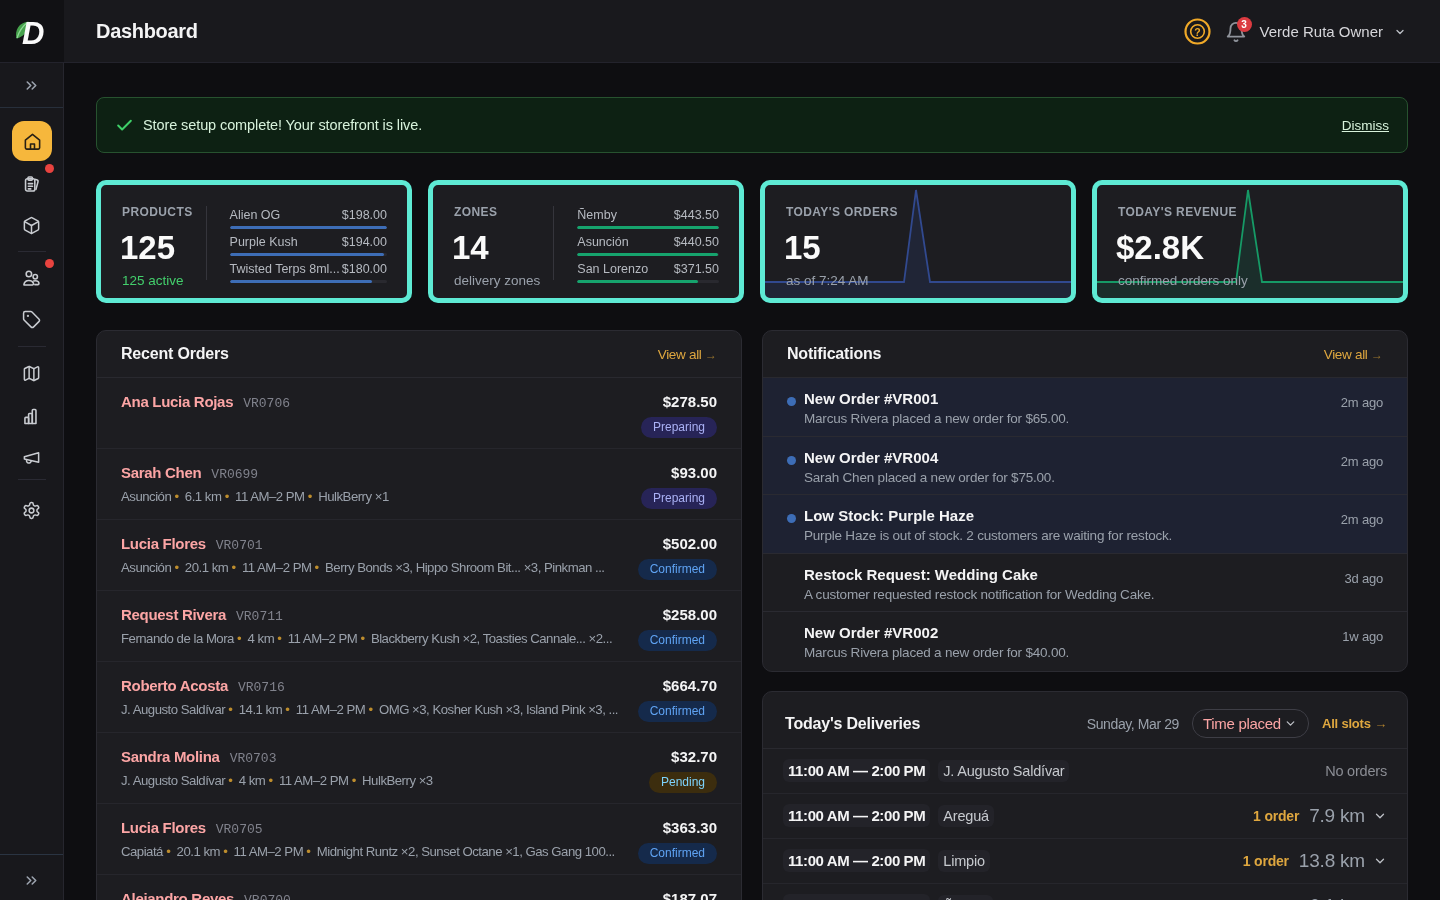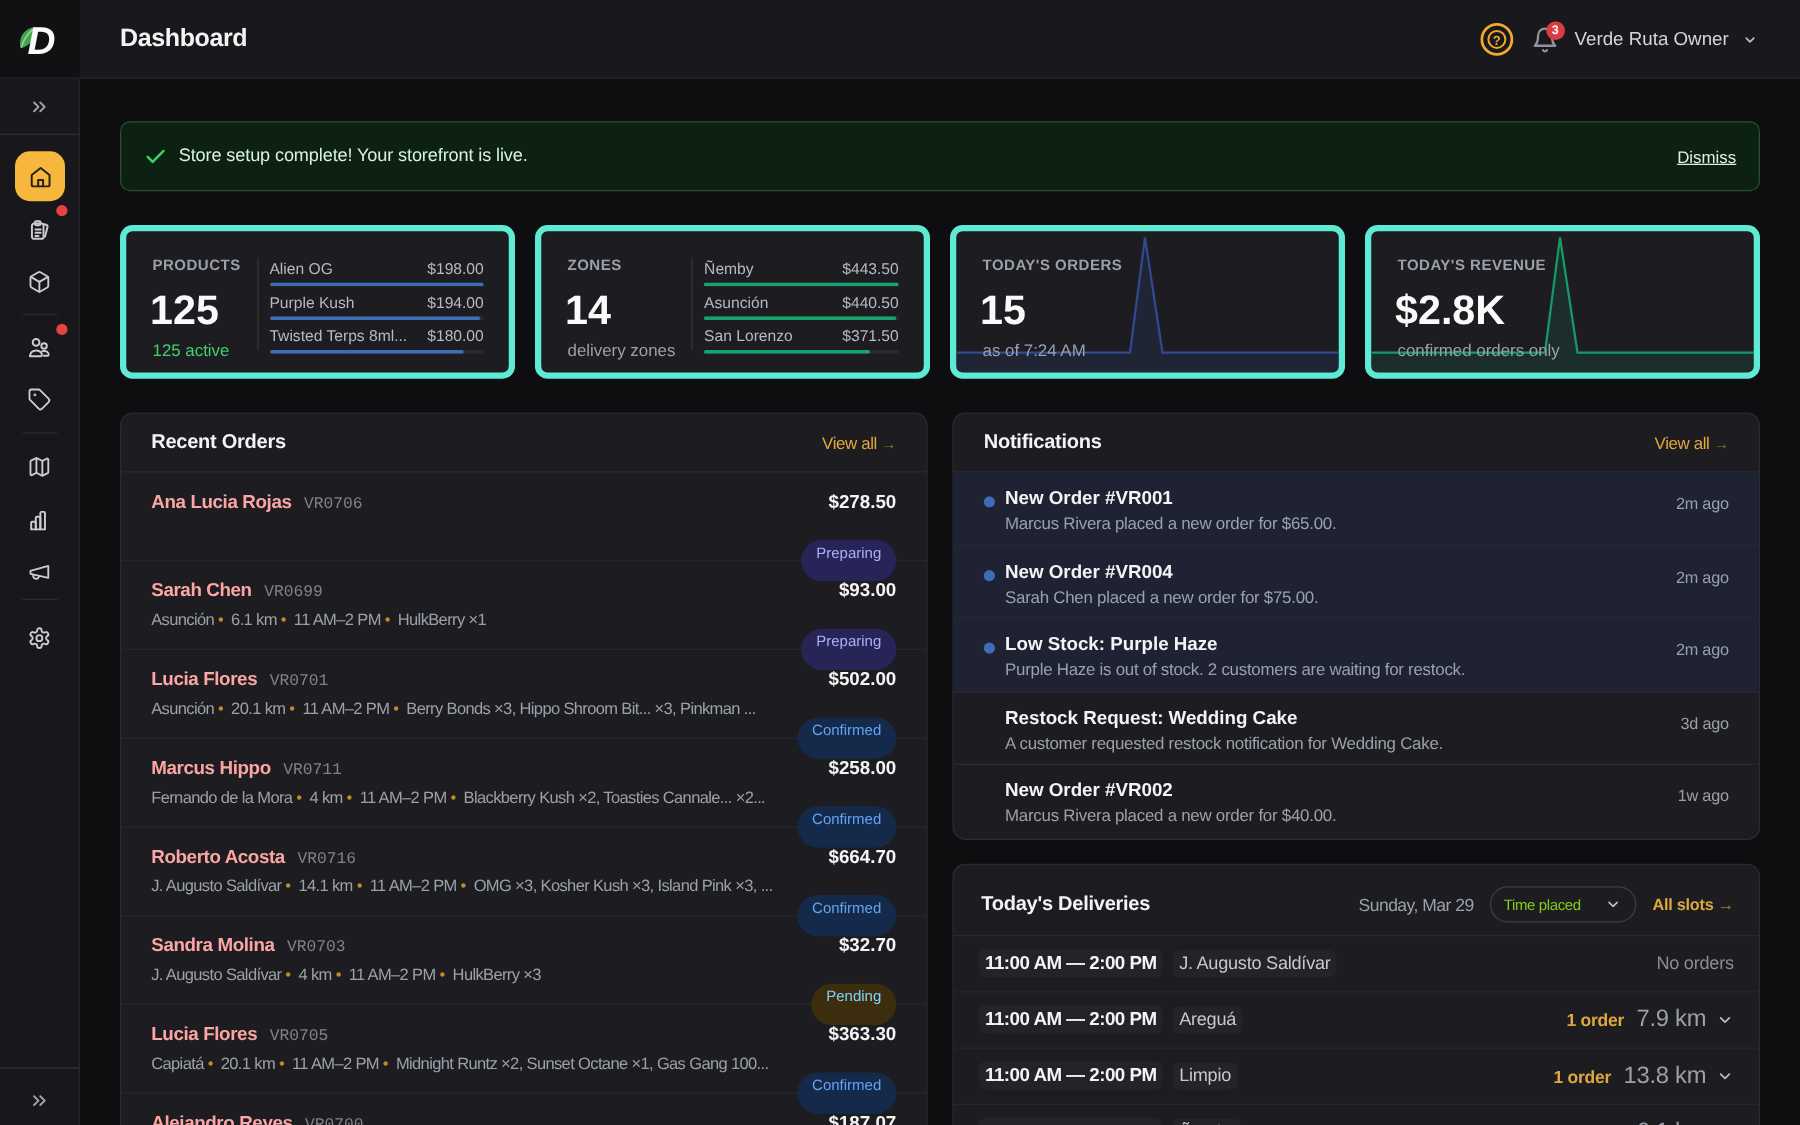--- a/index.html
+++ b/index.html
@@ -33,21 +33,21 @@
 
 .stats { display:flex; gap:16px; margin-top:27px; }
 .card { width:316px; height:123px; background:#1d1d21; border:5px solid #5eead4; border-radius:10px; position:relative; overflow:hidden; }
 .card-flex { display:flex; height:100%; padding:21px 20px 16px 21px; position:relative; z-index:2; }
 .cleft { display:flex; flex-direction:column; flex:none; }
 .clabel { font-size:12px; font-weight:bold; color:#9aa1ab; letter-spacing:0.4px; line-height:13px; }
 .cnum { font-size:33px; font-weight:bold; color:#fafafa; margin-top:12px; line-height:33px; margin-left:-2px; }
 .csub { font-size:13.5px; color:#9aa1ab; margin-top:10px; line-height:14px; }
 .csub.green { color:#43cf6c; }
 .cdivider { width:1px; background:#35353c; margin:0 0 2px 13px; flex:none; }
-.cright { flex:1; padding-left:9px; padding-top:2px; }
+.cright { flex:1; padding-left:23px; padding-top:2px; }
 .mrow { margin-bottom:6px; }
 .mrow .mt { display:flex; justify-content:space-between; font-size:12.5px; color:#b6bac1; line-height:14px; }
 .mbar { height:3px; border-radius:2px; background:#29292f; margin-top:4px; position:relative; overflow:hidden; }
 .mfill { position:absolute; left:0; top:0; bottom:0; border-radius:2px; }
 .spark { position:absolute; left:0; bottom:0; width:316px; height:123px; z-index:1; }
 .cbig { position:relative; z-index:2; padding:21px 0 0 21px; }
 
 
 .cols { display:flex; gap:20px; margin-top:27px; align-items:flex-start; }
 .panel { background:#1d1d21; border:1px solid #2b2b32; border-radius:10px; width:646px; overflow:hidden; }
@@ -58,38 +58,38 @@
 
 
 .orow { height:71px; padding:15px 24px 0 24px; border-bottom:1px solid #26262c; position:relative; }
 .orow:last-child { border-bottom:none; }
 .oline1 { display:flex; align-items:baseline; }
 .oname { font-size:15px; font-weight:bold; color:#fca5a5; letter-spacing:-0.3px; }
 .oid { font-family:"Liberation Mono",monospace; font-size:13px; color:#80828c; margin-left:10px; }
 .oprice { margin-left:auto; font-size:15px; font-weight:bold; color:#f4f4f5; }
 .oline2 { display:flex; align-items:flex-start; margin-top:4px; }
 .odet i.dt { color:#bd8d2d; font-style:normal; } .odet { font-size:13.2px; color:#9aa1ab; white-space:nowrap; overflow:hidden; max-width:505px; letter-spacing:-0.5px; margin-top:3px; }
-.pill { margin-left:auto; font-size:12px; padding:3px 12px 16px; border-radius:999px; flex:none; margin-top:18px; }
+.pill { margin-left:auto; font-size:12px; padding:3px 12px 4px; border-radius:999px; flex:none; margin-top:2px; }
 .pill.preparing { background:#272457; color:#aab1f5; }
 .pill.confirmed { background:#152a4b; color:#5fa3f3; }
 .pill.pending { background:#3c2d0e; color:#7dd3fc; }
 
 
 .nrow { height:58.5px; padding:12px 24px 0 24px; border-bottom:1px solid #2a2a31; position:relative; }
 .nrow.unread { background:#1e2232; }
 .ntitle { font-size:15px; font-weight:bold; color:#f4f4f5; }
 .nsub { font-size:13.5px; color:#9aa1ab; margin-top:4px; letter-spacing:-0.2px; }
 .ntime { position:absolute; right:24px; top:17px; font-size:13px; color:#9aa1ab; letter-spacing:-0.2px; }
 .ndot { position:absolute; left:24px; top:19px; width:9px; height:9px; border-radius:50%; background:#3d6db6; }
 .nbody { padding-left:17px; }
 
 
 .dhead { height:57px; display:flex; align-items:center; padding:8px 20px 0 22px; border-bottom:1px solid #29292f; }
 .ddate { margin-left:auto; color:#9aa1ab; font-size:14px; letter-spacing:-0.4px; }
-.dselect { margin-left:13px; border:1px solid #3e3e46; border-radius:14px; height:29px; width:117px; display:flex; align-items:center; justify-content:space-between; padding:0 11px 0 10px; color:#84cc16; font-size:12px; letter-spacing:-0.3px; }
+.dselect { margin-left:13px; border:1px solid #3e3e46; border-radius:14px; height:29px; width:117px; display:flex; align-items:center; justify-content:space-between; padding:0 11px 0 10px; color:#fca5a5; font-size:15px; letter-spacing:-0.3px; }
 .dall { margin-left:13px; color:#dfa73f; font-size:13px; font-weight:bold; letter-spacing:-0.2px; white-space:nowrap; }
 .drow { height:45px; display:flex; align-items:center; padding:0 20px; border-bottom:1px solid #26262c; }
 .dtime { font-size:15px; font-weight:bold; color:#f4f4f5; background:#232329; border-radius:6px; padding:3px 5px; letter-spacing:-0.4px; }
 .dloc { font-size:14.5px; color:#c6c9ce; background:#232329; border-radius:6px; padding:3px 5px; margin-left:8px; letter-spacing:-0.2px; }
 .dright { margin-left:auto; display:flex; align-items:center; gap:8px; }
 .dnone { color:#8b8d94; font-size:14.5px; letter-spacing:-0.2px; }
 .dcount { color:#dfa73f; font-size:14px; font-weight:bold; letter-spacing:-0.2px; }
 .dkm { color:#9aa1ab; font-size:19px; letter-spacing:-0.2px; margin-left:2px; }
 </style>
 </head>
@@ -351,21 +351,21 @@
             <span class="oid">VR0701</span>
             <span class="oprice">$502.00</span>
           </div>
         <div class="oline2">
             <span class="odet">Asunción <i class="dt">•</i>&nbsp; 20.1 km <i class="dt">•</i>&nbsp; 11 AM–2 PM <i class="dt">•</i>&nbsp; Berry Bonds ×3, Hippo Shroom Bit... ×3, Pinkman ...</span>
             <span class="pill confirmed">Confirmed</span>
           </div>
       </div>
       <div class="orow">
         <div class="oline1">
-            <span class="oname">Marcus Hippo</span>
+            <span class="oname">Request Rivera</span>
             <span class="oid">VR0711</span>
             <span class="oprice">$258.00</span>
           </div>
         <div class="oline2">
             <span class="odet">Fernando de la Mora <i class="dt">•</i>&nbsp; 4 km <i class="dt">•</i>&nbsp; 11 AM–2 PM <i class="dt">•</i>&nbsp; Blackberry Kush ×2, Toasties Cannale... ×2...</span>
             <span class="pill confirmed">Confirmed</span>
           </div>
       </div>
       <div class="orow">
         <div class="oline1">

